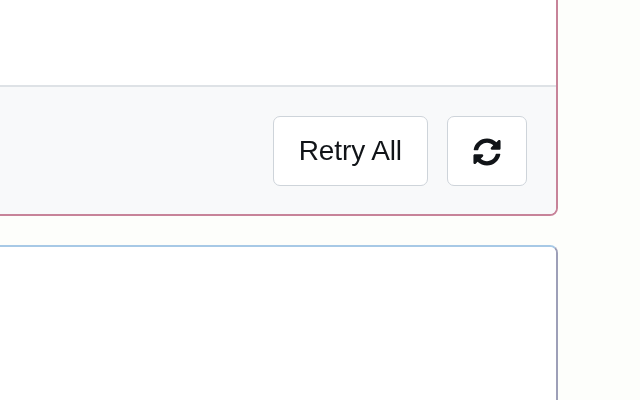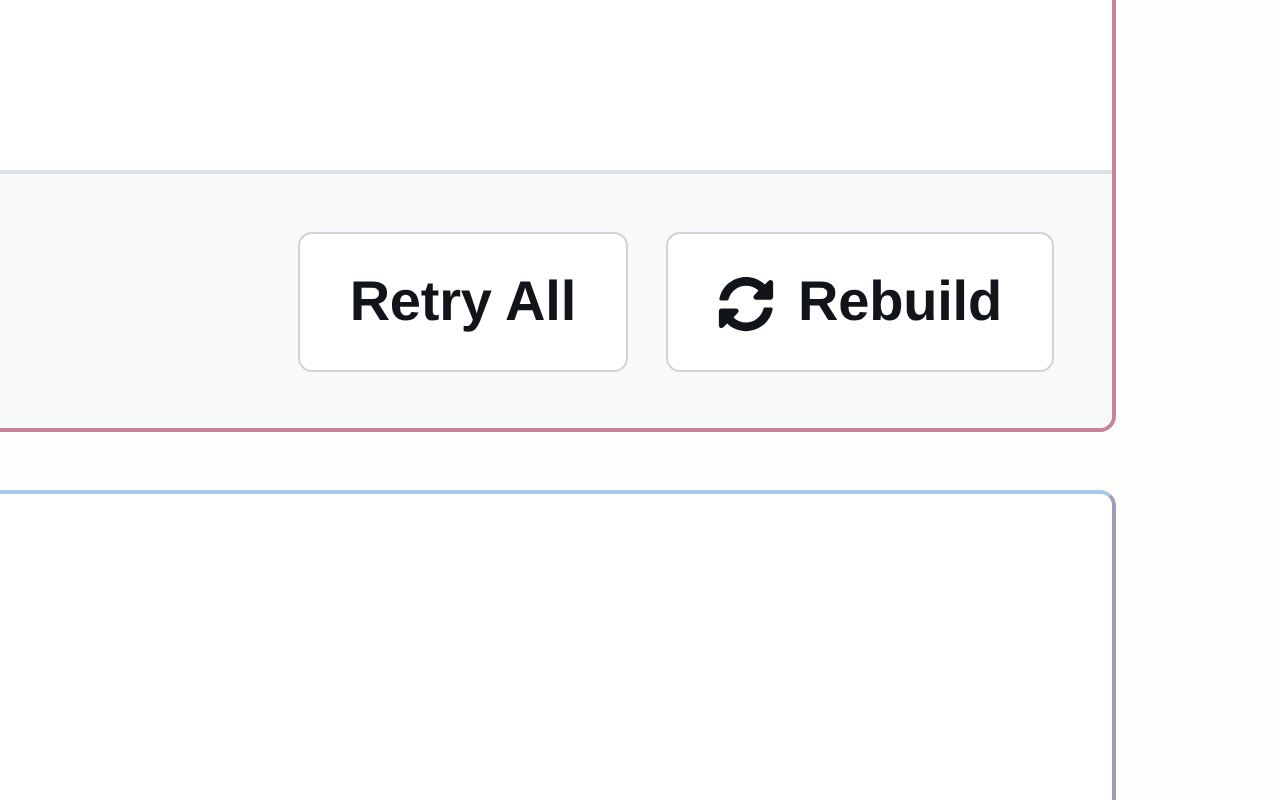--- a/index.html
+++ b/index.html
@@ -64,21 +64,21 @@
 
   .btn {
     box-sizing: border-box;
     height: 70px;
     background: #ffffff;
     border: 1px solid #ced4da;
     border-radius: 7px;
     color: #111418;
     font-family: "Liberation Sans", sans-serif;
     font-size: 28px;
-    font-weight: 700;
+    font-weight: 400;
     letter-spacing: -0.1px;
     line-height: 1;
     display: inline-flex;
     align-items: center;
     justify-content: center;
     gap: 12px;
     padding: 0 25px;
     cursor: pointer;
     white-space: nowrap;
   }
@@ -130,21 +130,20 @@
       <button class="btn" type="button">
         <span>Retry All</span>
       </button>
 
       <button class="btn" type="button">
         <span class="icon-sync">
           <svg width="28" height="28" viewBox="0 0 512 512" aria-hidden="true">
             <path fill="currentColor" d="M370.7 133.3C339.5 104 298.9 88 256 88c-77.4 0-142.1 53.6-159.4 125.7-1.3 5.4-6.1 9.3-11.7 9.3H24.5c-7.5 0-13.2-6.8-11.9-14.2C33.8 94.4 134.8 8 256 8c66.9 0 127.5 26.3 172.4 69.2L463 42.6C478.1 27.5 504 38.2 504 59.6V192c0 13.3-10.7 24-24 24H347.6c-21.4 0-32.1-25.9-17-41l40.1-41.7zM32 296h132.4c21.4 0 32.1 25.9 17 41l-40.1 41.7c31.2 29.3 71.8 45.3 114.7 45.3 77.4 0 142.1-53.6 159.4-125.7 1.3-5.4 6.1-9.3 11.7-9.3h60.4c7.5 0 13.2 6.8 11.9 14.2C478.2 417.6 377.2 504 256 504c-66.9 0-127.5-26.3-172.4-69.2L49 469.4C33.9 484.5 8 473.8 8 452.4V320c0-13.3 10.7-24 24-24z"></path>
           </svg>
         </span>
-        <span>Rebuild</span>
       </button>
 
     </div>
   </div>
 
   <div class="card-info">
     <div class="card-info-body"></div>
   </div>
 
 </div>

